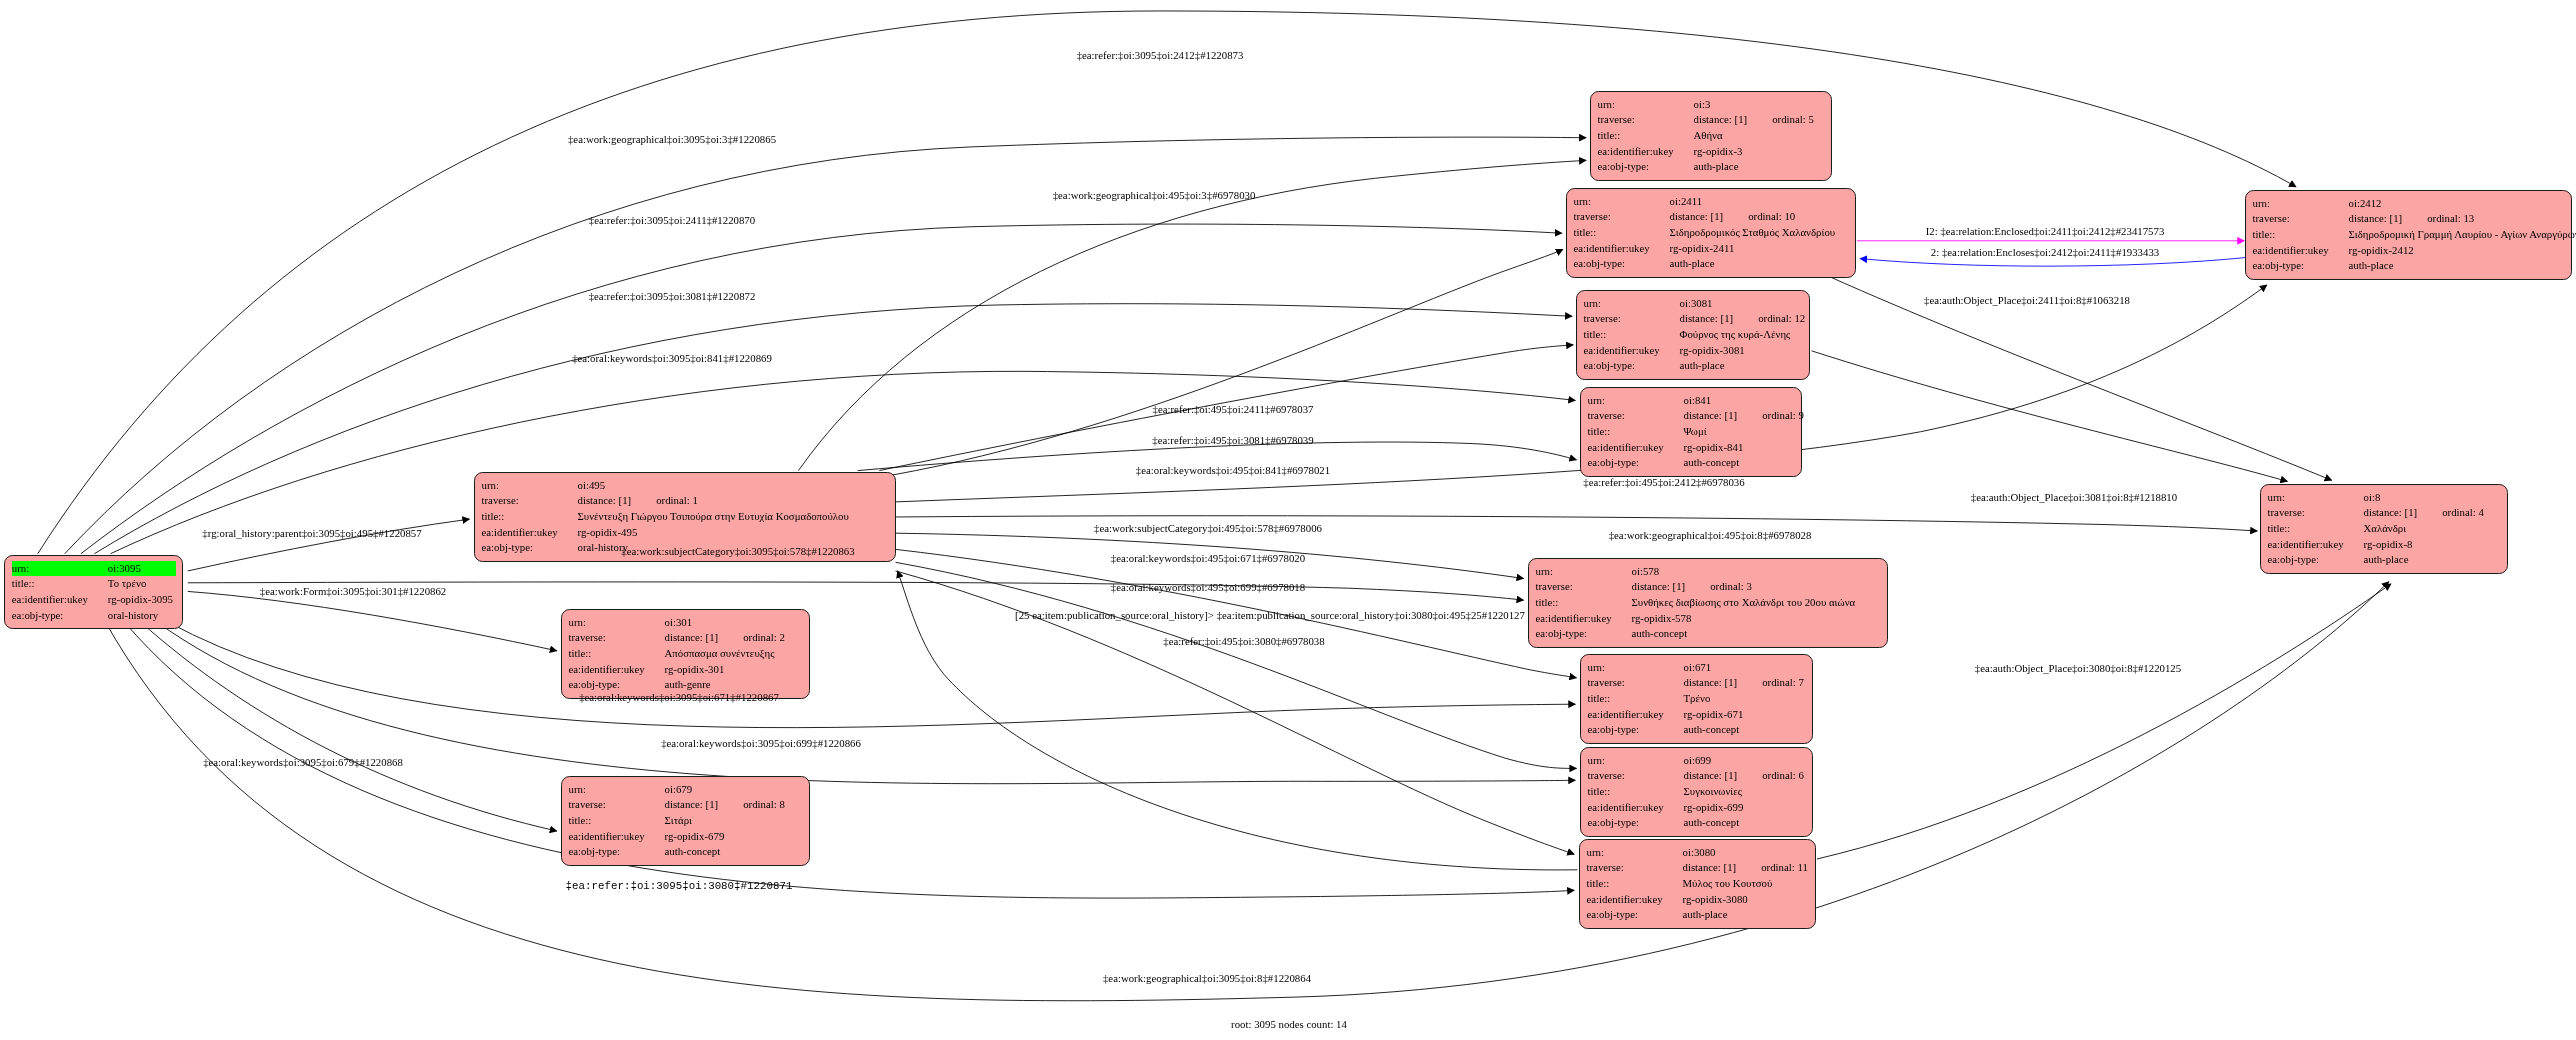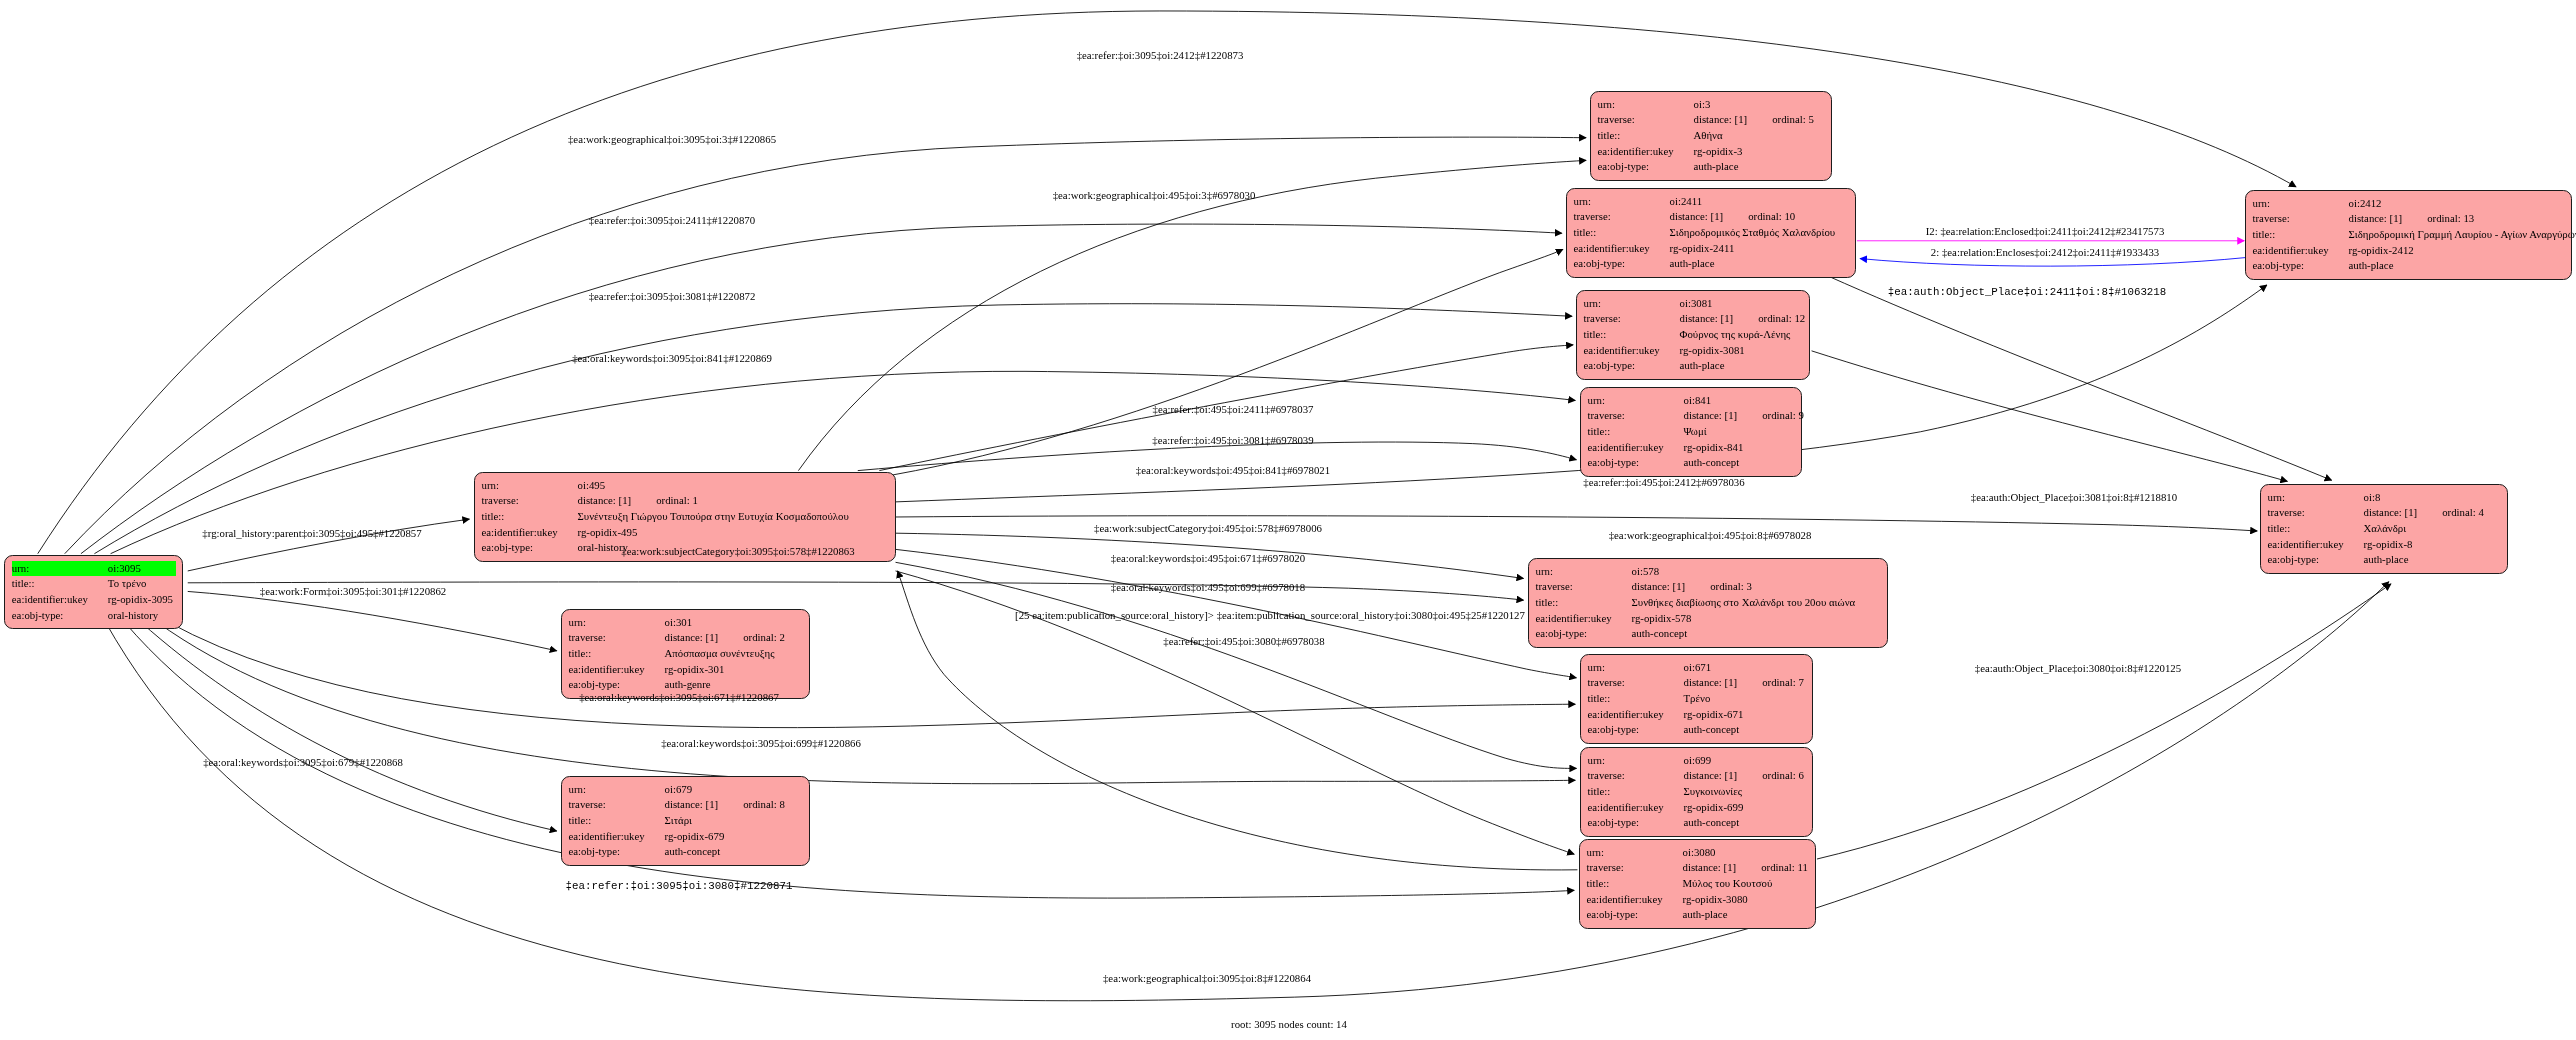--- a/index.html
+++ b/index.html
@@ -407,21 +407,21 @@
   <div class="elabel" style="left:1154px;top:195px;">‡ea:work:geographical‡oi:495‡oi:3‡#6978030</div>
   <div class="elabel" style="left:672px;top:220px;">‡ea:refer:‡oi:3095‡oi:2411‡#1220870</div>
   <div class="elabel" style="left:672px;top:296px;">‡ea:refer:‡oi:3095‡oi:3081‡#1220872</div>
   <div class="elabel" style="left:672px;top:358px;">‡ea:oral:keywords‡oi:3095‡oi:841‡#1220869</div>
   <div class="elabel" style="left:1233px;top:409px;">‡ea:refer:‡oi:495‡oi:2411‡#6978037</div>
   <div class="elabel" style="left:1233px;top:440px;">‡ea:refer:‡oi:495‡oi:3081‡#6978039</div>
   <div class="elabel" style="left:1233px;top:470px;">‡ea:oral:keywords‡oi:495‡oi:841‡#6978021</div>
   <div class="elabel" style="left:1664px;top:482px;">‡ea:refer:‡oi:495‡oi:2412‡#6978036</div>
   <div class="elabel" style="left:2045px;top:231px;">I2: ‡ea:relation:Enclosed‡oi:2411‡oi:2412‡#23417573</div>
   <div class="elabel" style="left:2045px;top:252px;">2: ‡ea:relation:Encloses‡oi:2412‡oi:2411‡#1933433</div>
-  <div class="elabel" style="left:2027px;top:292px;font-family:Liberation Mono, monospace;">‡ea:auth:Object_Place‡oi:2411‡oi:8‡#1063218</div>
+  <div class="elabel" style="left:2027px;top:300px;">‡ea:auth:Object_Place‡oi:2411‡oi:8‡#1063218</div>
   <div class="elabel" style="left:312px;top:533px;">‡rg:oral_history:parent‡oi:3095‡oi:495‡#1220857</div>
   <div class="elabel" style="left:1208px;top:528px;">‡ea:work:subjectCategory‡oi:495‡oi:578‡#6978006</div>
   <div class="elabel" style="left:1710px;top:517px;margin-top:18px;">‡ea:work:geographical‡oi:495‡oi:8‡#6978028</div>
   <div class="elabel" style="left:2074px;top:497px;">‡ea:auth:Object_Place‡oi:3081‡oi:8‡#1218810</div>
   <div class="elabel" style="left:718px;top:551px;margin-left:20px;">‡ea:work:subjectCategory‡oi:3095‡oi:578‡#1220863</div>
   <div class="elabel" style="left:1208px;top:558px;">‡ea:oral:keywords‡oi:495‡oi:671‡#6978020</div>
   <div class="elabel" style="left:1208px;top:587px;">‡ea:oral:keywords‡oi:495‡oi:699‡#6978018</div>
   <div class="elabel" style="left:1270px;top:615px;">[25 ea:item:publication_source:oral_history]&gt; ‡ea:item:publication_source:oral_history‡oi:3080‡oi:495‡25#1220127</div>
   <div class="elabel" style="left:1208px;top:641px;margin-left:36px;">‡ea:refer:‡oi:495‡oi:3080‡#6978038</div>
   <div class="elabel" style="left:353px;top:591px;">‡ea:work:Form‡oi:3095‡oi:301‡#1220862</div>

